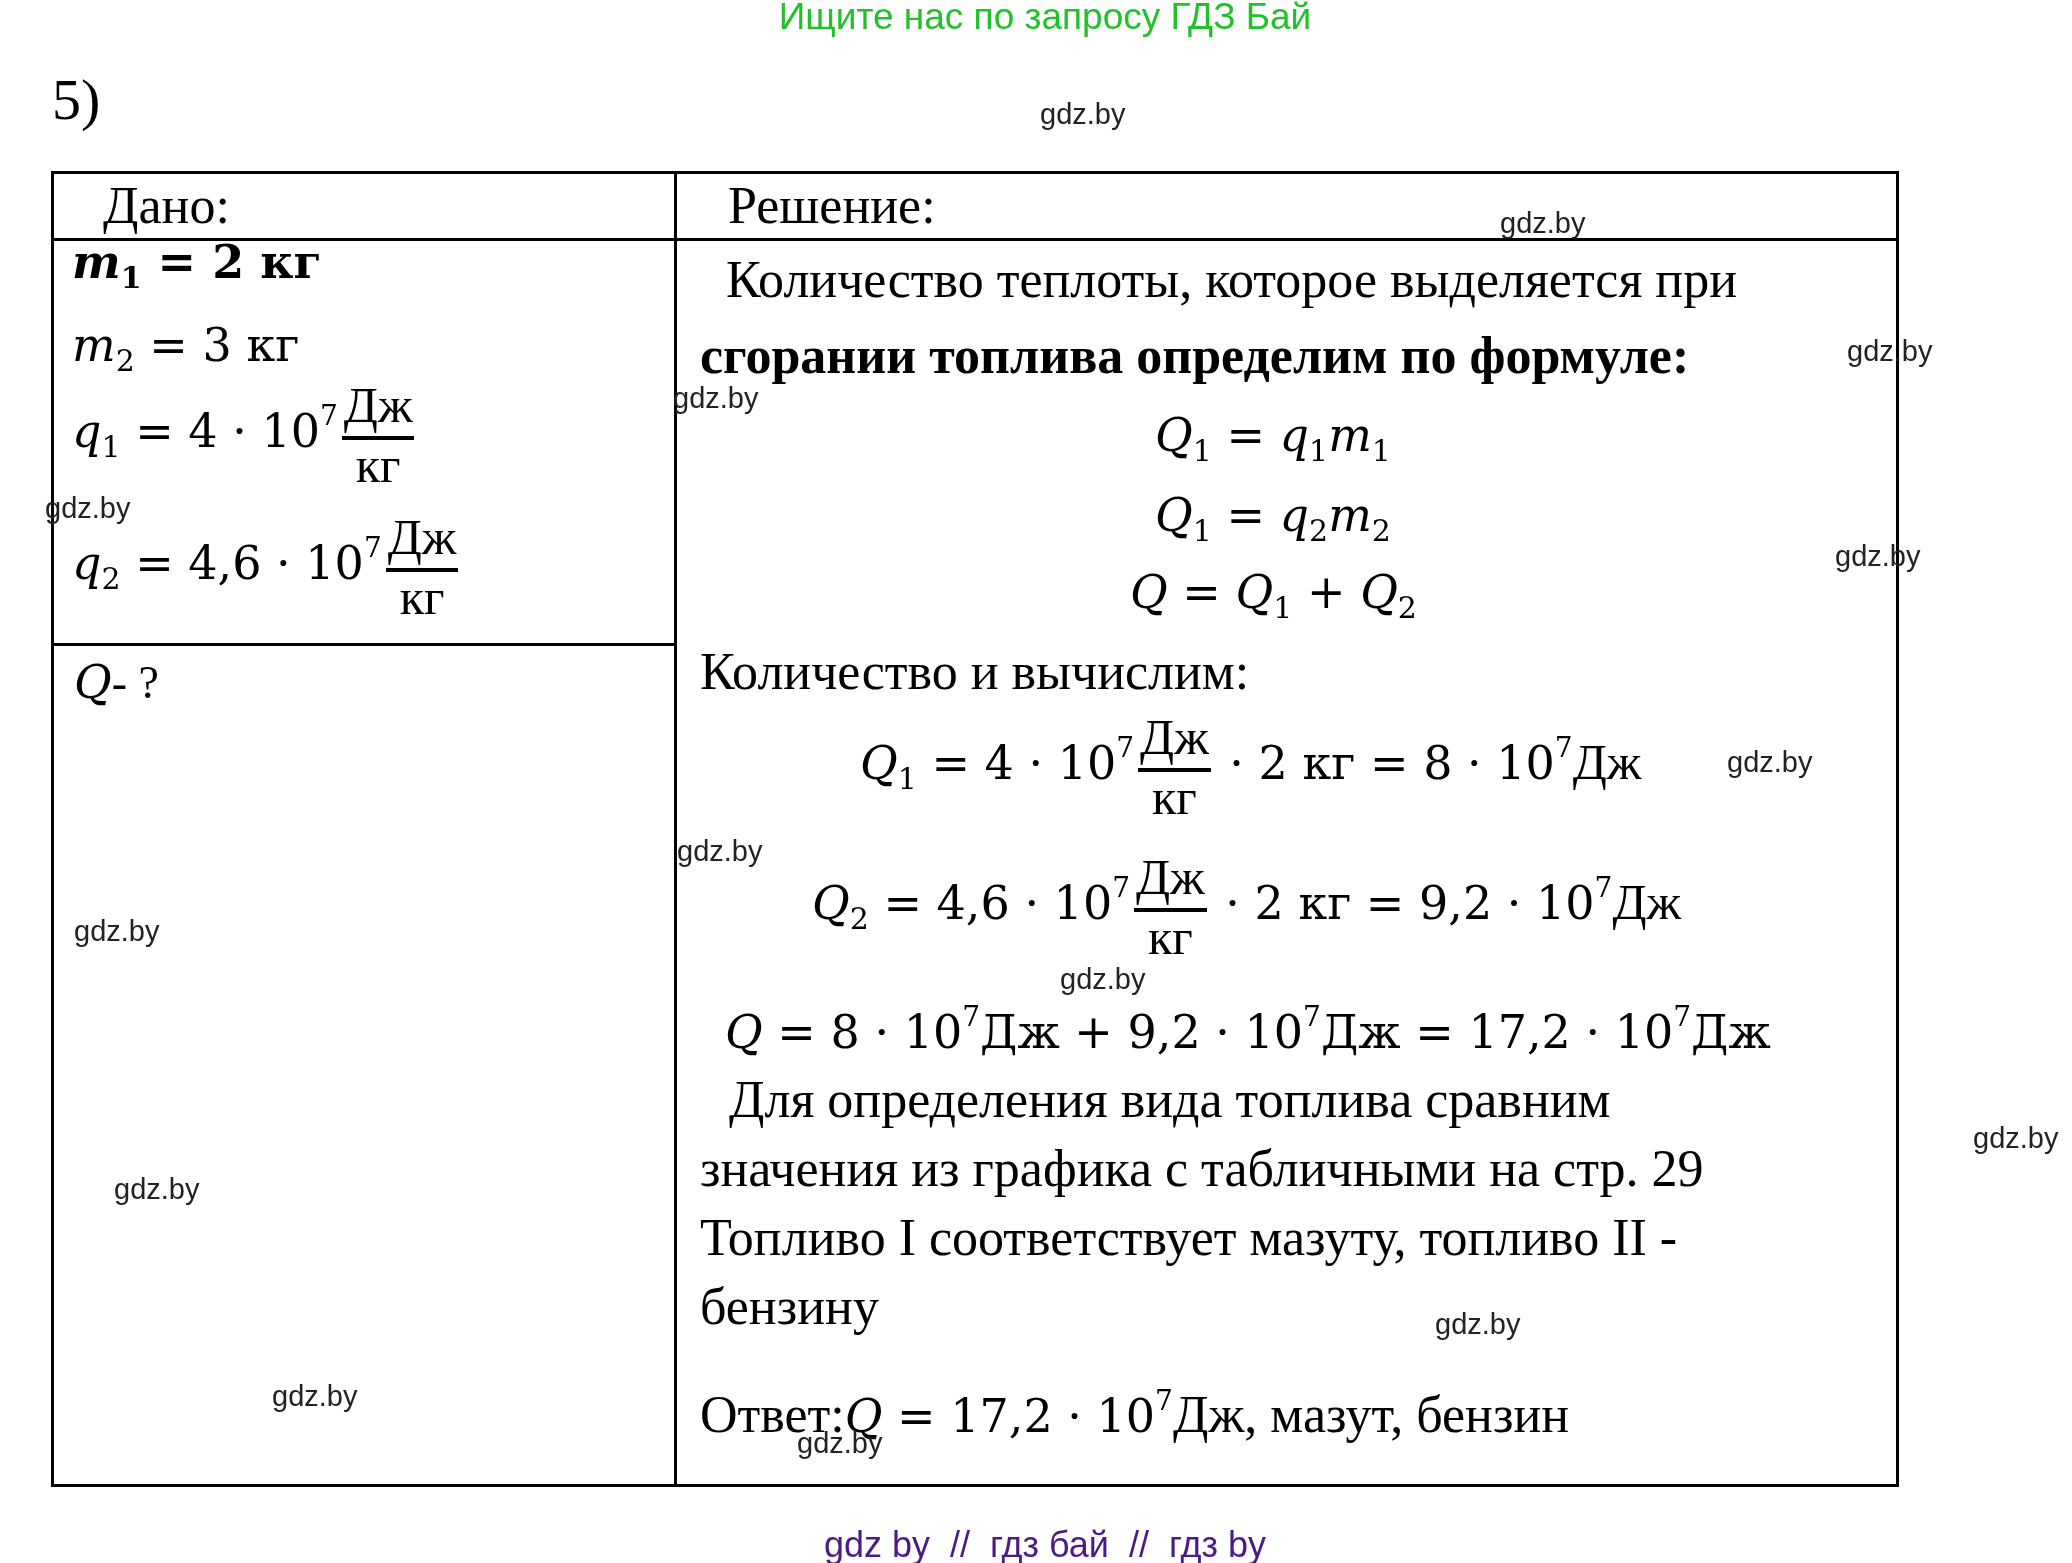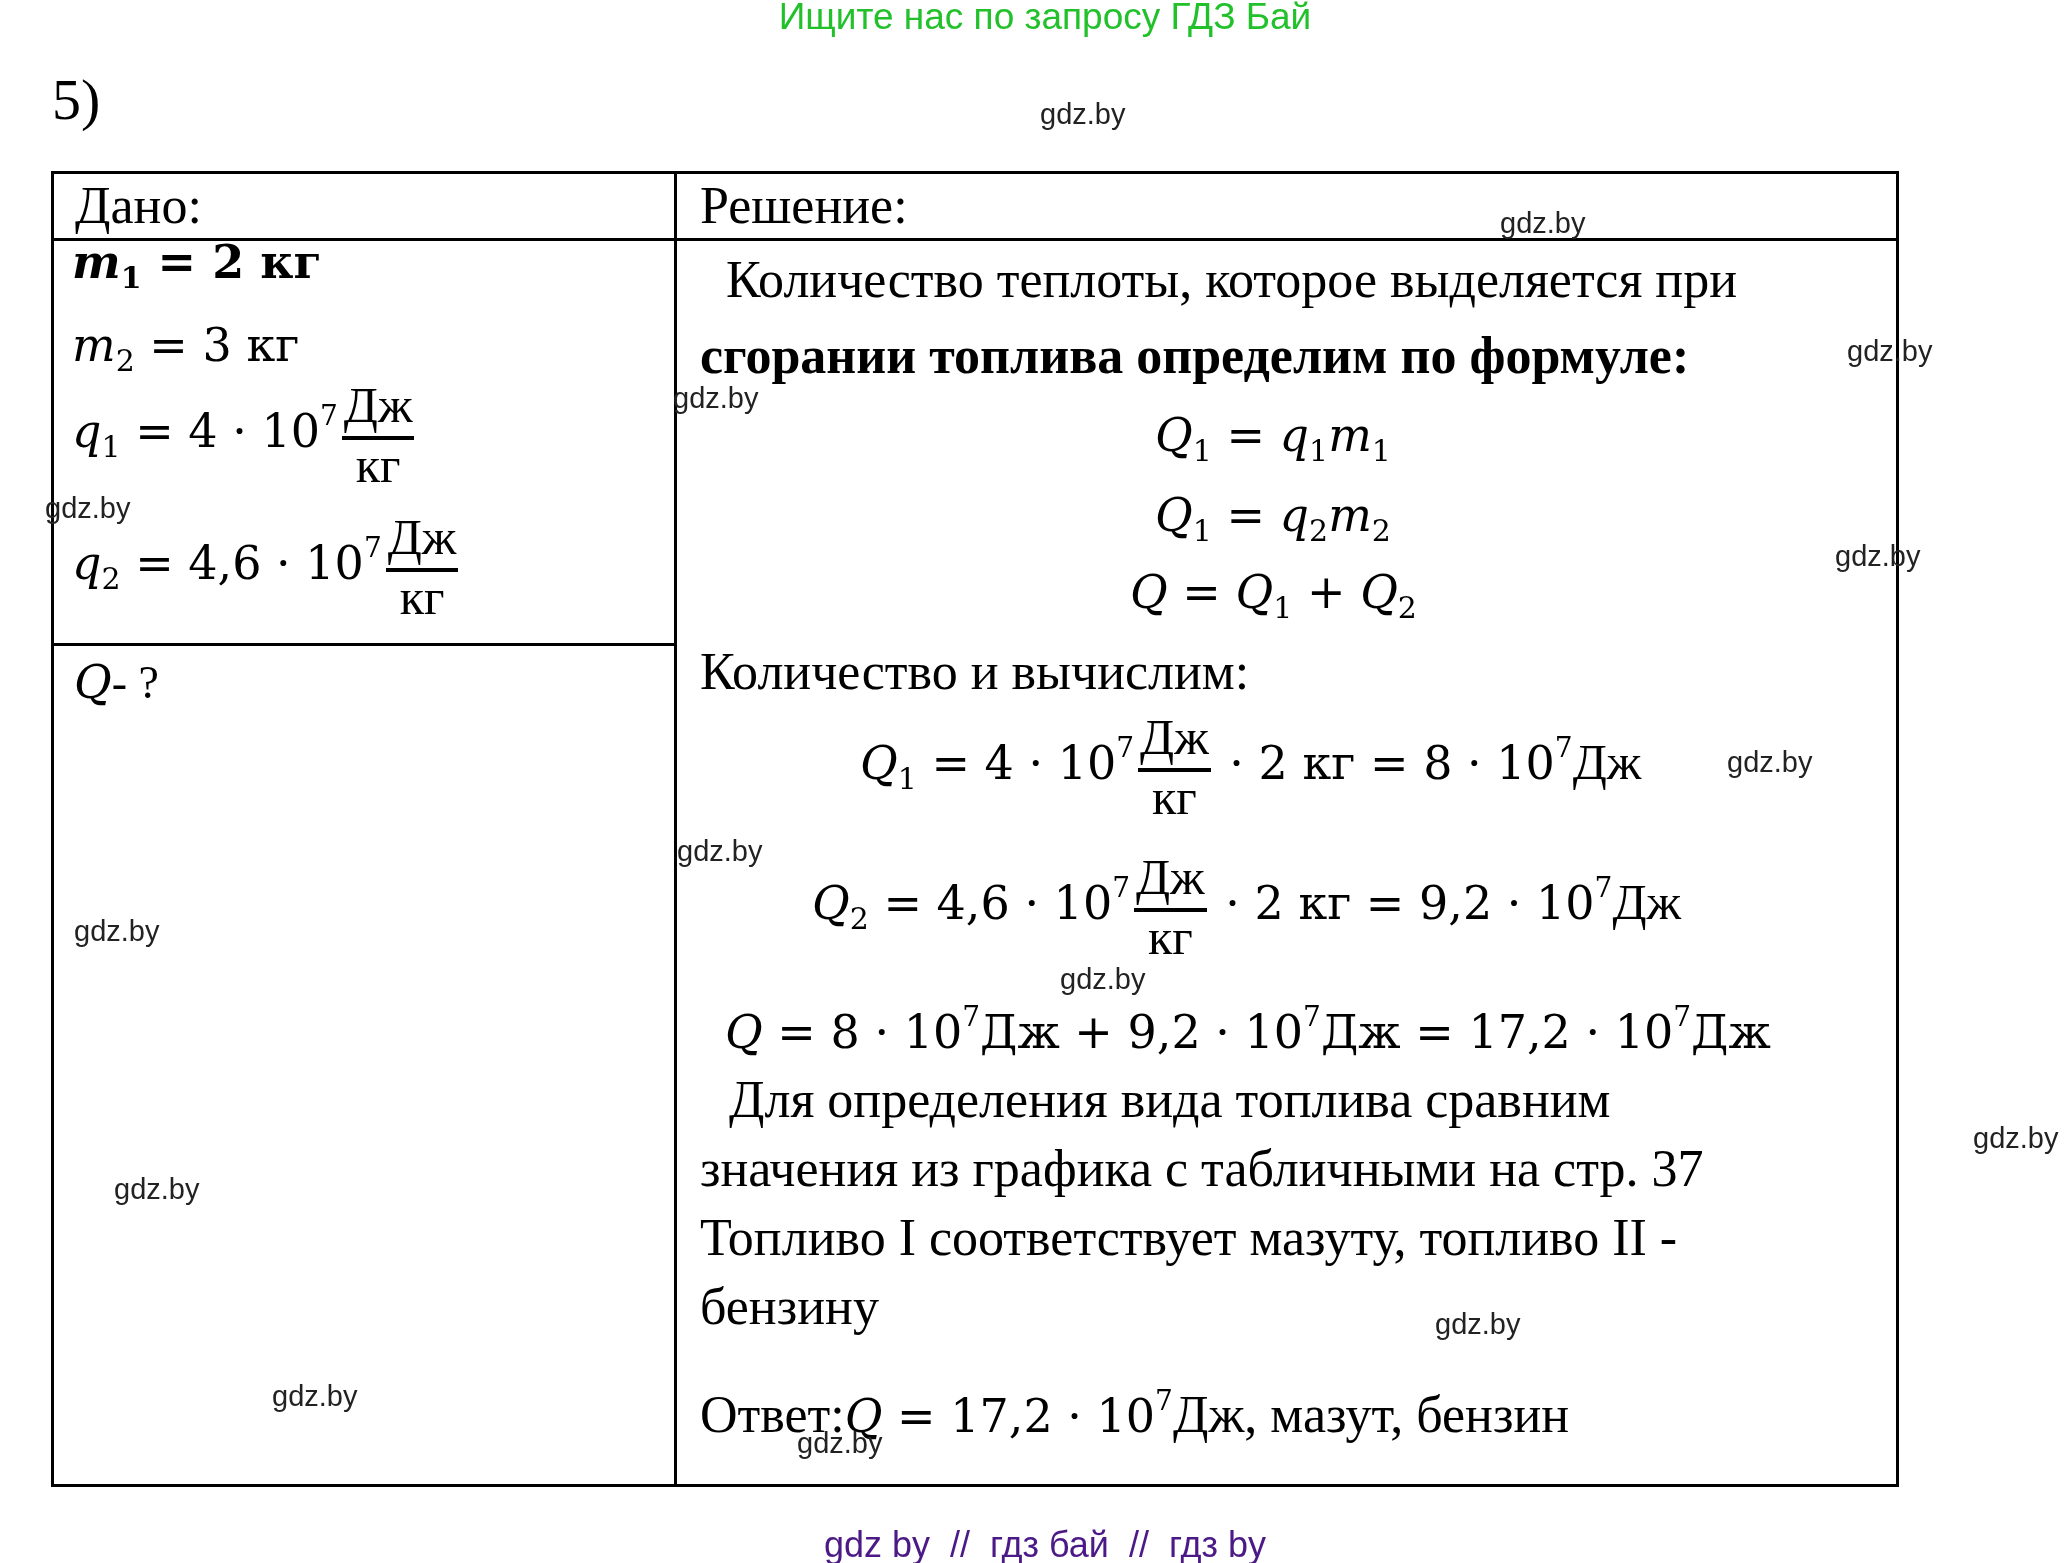--- a/index.html
+++ b/index.html
@@ -5,21 +5,21 @@
   html, body { margin:0; padding:0; background:#ffffff; }
   body { width:2072px; height:1563px; position:relative; overflow:hidden; font-family:"Liberation Serif", serif; color:#000; }
   .abs { position:absolute; }
   .top-banner { left:0; width:2090px; top:-4px; text-align:center; font-family:"Liberation Sans", sans-serif; font-size:37px; color:#22c02a; }
   .task-num { left:52px; top:66px; font-size:58px; font-family:"Liberation Serif", serif; }
   .wm { font-family:"Liberation Sans", sans-serif; font-size:29px; color:#222; white-space:nowrap; }
   .table { left:51px; top:171px; width:1848px; height:1316px; border:3px solid #000; box-sizing:border-box; }
   .vline { left:674px; top:171px; width:3px; height:1316px; background:#000; }
   .hline-head { left:51px; top:238px; width:1848px; height:3px; background:#000; }
   .hline-given { left:51px; top:643px; width:626px; height:3px; background:#000; }
-  .hdr { font-size:52px; top:176px; }
+  .hdr { font-size:52px; top:176px;margin-left:28px; }
   .txt { font-size:52px; white-space:nowrap; }
   .math { font-family:"DejaVu Serif", serif; font-size:46px; white-space:nowrap; }
   .math i { font-style:italic; }
   .sub { font-size:30px; vertical-align:-10px; }
   .sup { font-size:28px; vertical-align:22px; }
   .frac { display:inline-block; vertical-align:middle; text-align:center; font-family:"Liberation Serif", serif; font-size:50px; line-height:1; margin:0 4px; }
   .frac .num { display:block; border-bottom:4px solid #000; padding:0 2px 6px; }
   .frac .den { display:block; padding-top:0; }
   .footer { left:0; width:2090px; top:1524px; text-align:center; font-family:"Liberation Sans", sans-serif; font-size:36px; color:#4b1a87; white-space:pre; }
 </style>
@@ -73,21 +73,21 @@
   <i>Q</i><span class="sub">1</span><span> = 4 · 10</span><span class="sup">7</span><span class="frac"><span class="num">Дж</span><span class="den">кг</span></span><span> · 2 кг = 8 · 10</span><span class="sup">7</span><span style="font-family:'Liberation Serif',serif; font-size:50px;">Дж</span>
 </div>
 <div class="abs math" style="left:812px; top:852px;">
   <i>Q</i><span class="sub">2</span><span> = 4,6 · 10</span><span class="sup">7</span><span class="frac"><span class="num">Дж</span><span class="den">кг</span></span><span> · 2 кг = 9,2 · 10</span><span class="sup">7</span><span style="font-family:'Liberation Serif',serif; font-size:50px;">Дж</span>
 </div>
 <div class="abs math" style="left:725px; top:1000px;">
   <i>Q</i><span> = 8 · 10</span><span class="sup">7</span><span>Дж + 9,2 · 10</span><span class="sup">7</span><span>Дж = 17,2 · 10</span><span class="sup">7</span><span>Дж</span>
 </div>
 
 <div class="abs txt" style="left:700px; top:1070px;margin-left:29px;">Для определения вида топлива сравним</div>
-<div class="abs txt" style="left:700px; top:1139px;">значения из графика с табличными на стр. 37</div>
+<div class="abs txt" style="left:700px; top:1139px;">значения из графика с табличными на стр. 29</div>
 <div class="abs txt" style="left:700px; top:1208px;">Топливо I соответствует мазуту, топливо II -</div>
 <div class="abs txt" style="left:700px; top:1277px;">бензину</div>
 
 <div class="abs txt" style="left:700px; top:1346px;margin-top:38px;">
   <span>Ответ:</span><span class="math"><i>Q</i><span> = 17,2 · 10</span><span class="sup">7</span></span><span>Дж, мазут, бензин</span>
 </div>
 
 <div class="abs wm" style="left:1040px; top:98px;">gdz.by</div>
 <div class="abs wm" style="left:1500px; top:207px;">gdz.by</div>
 <div class="abs wm" style="left:1847px; top:335px;">gdz.by</div>

